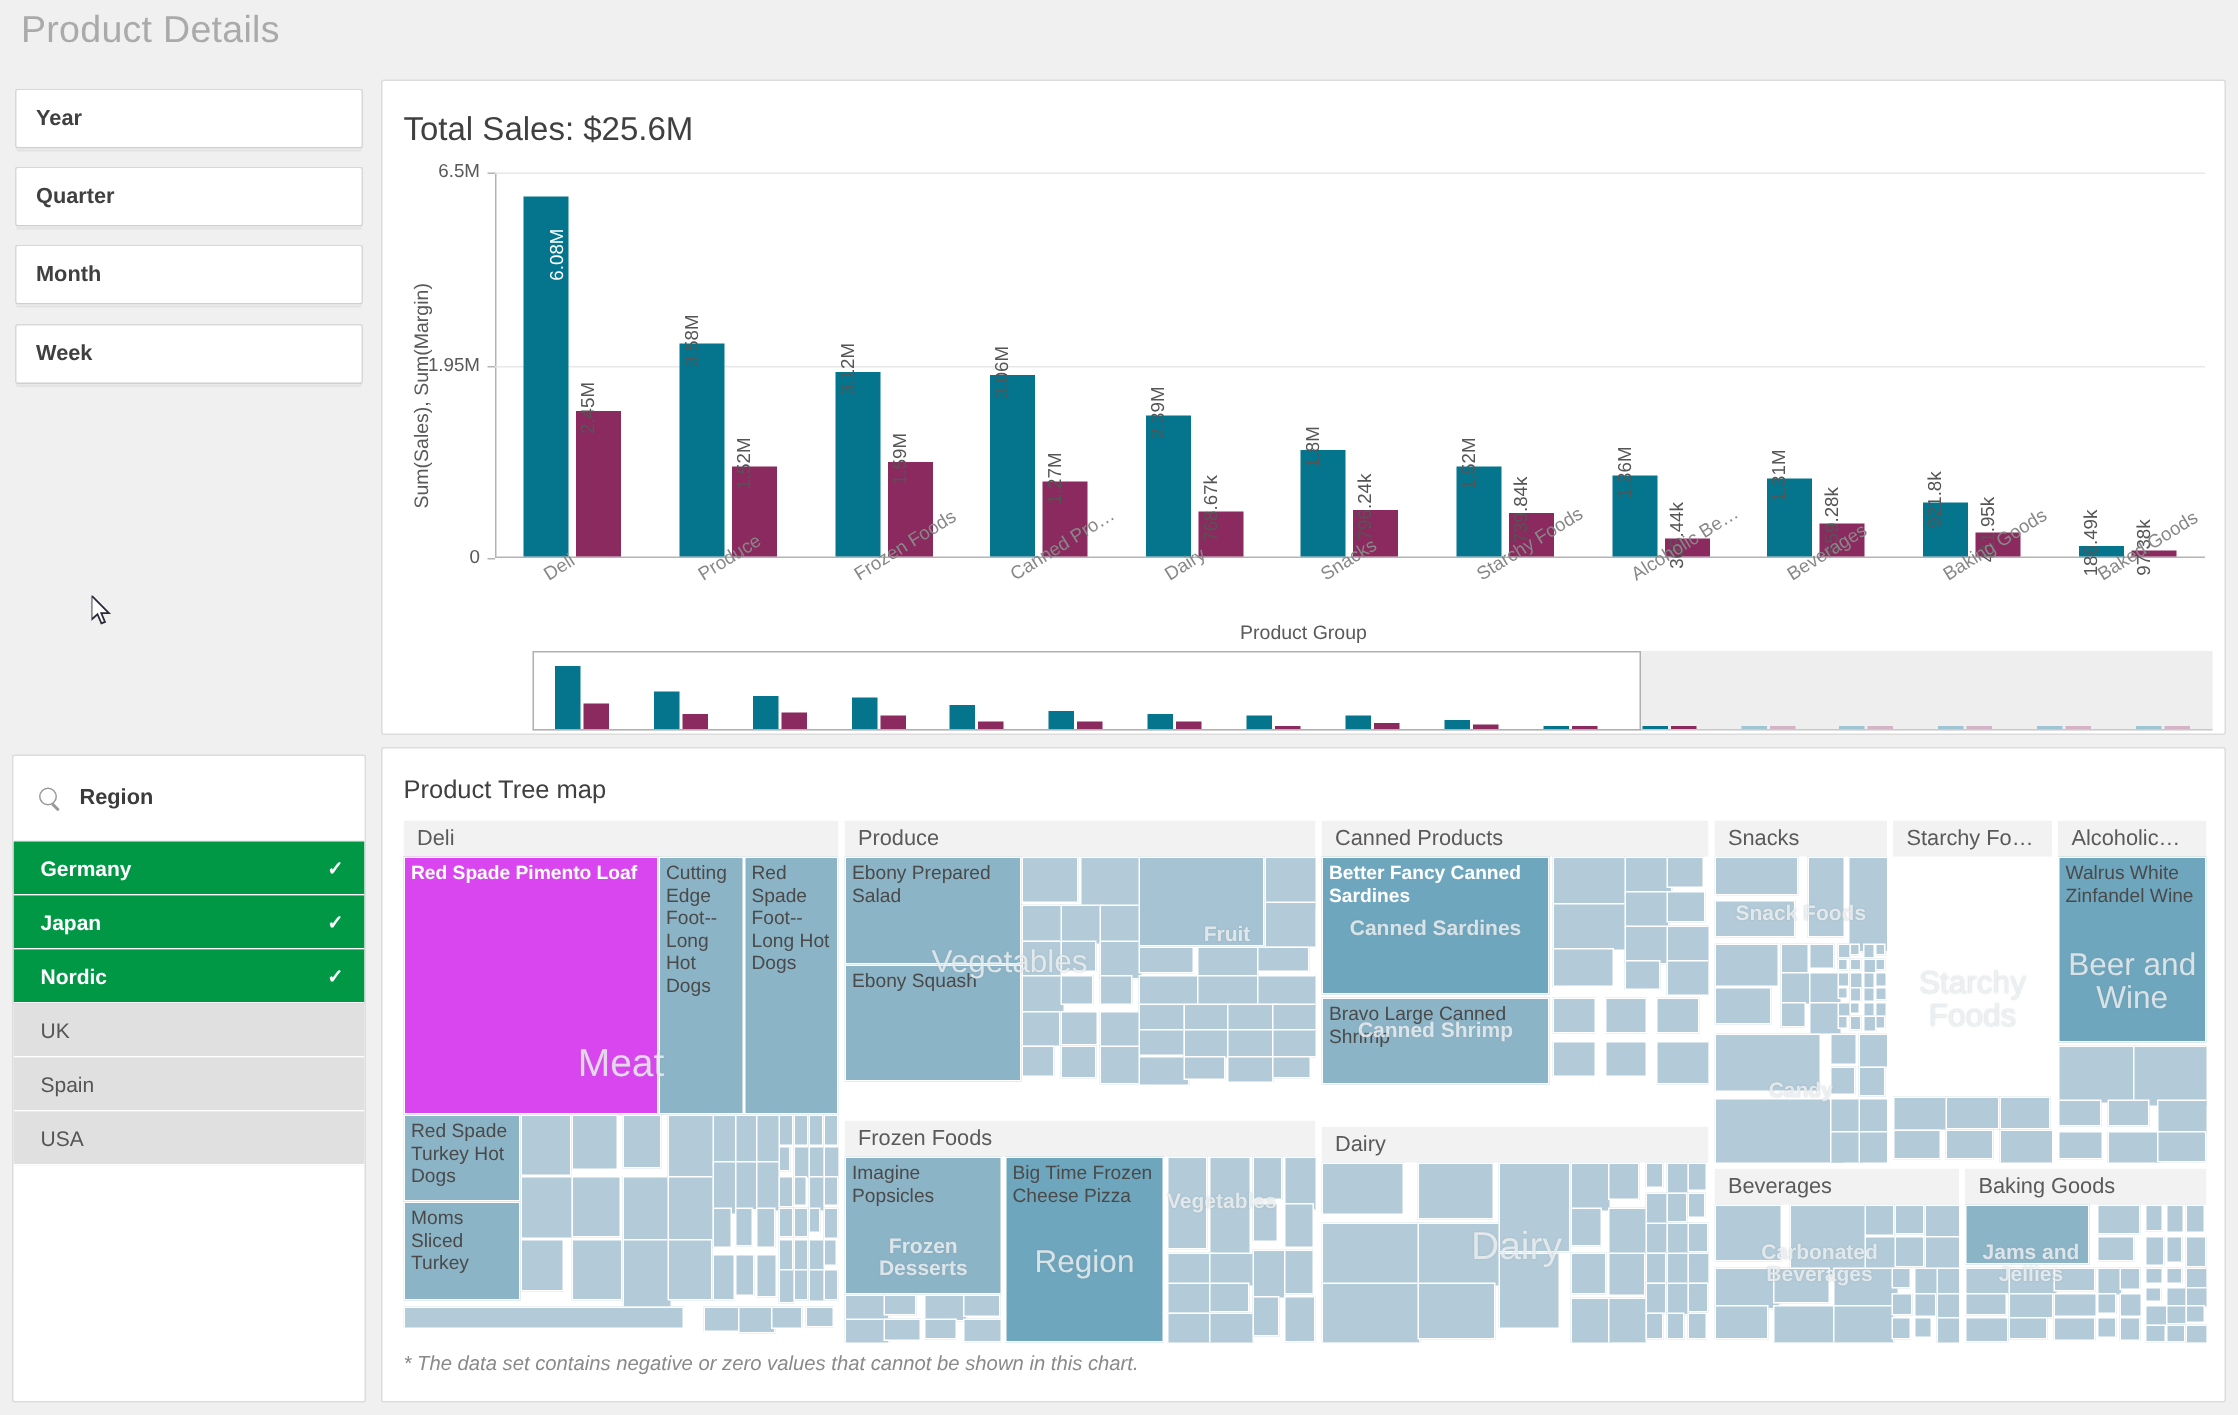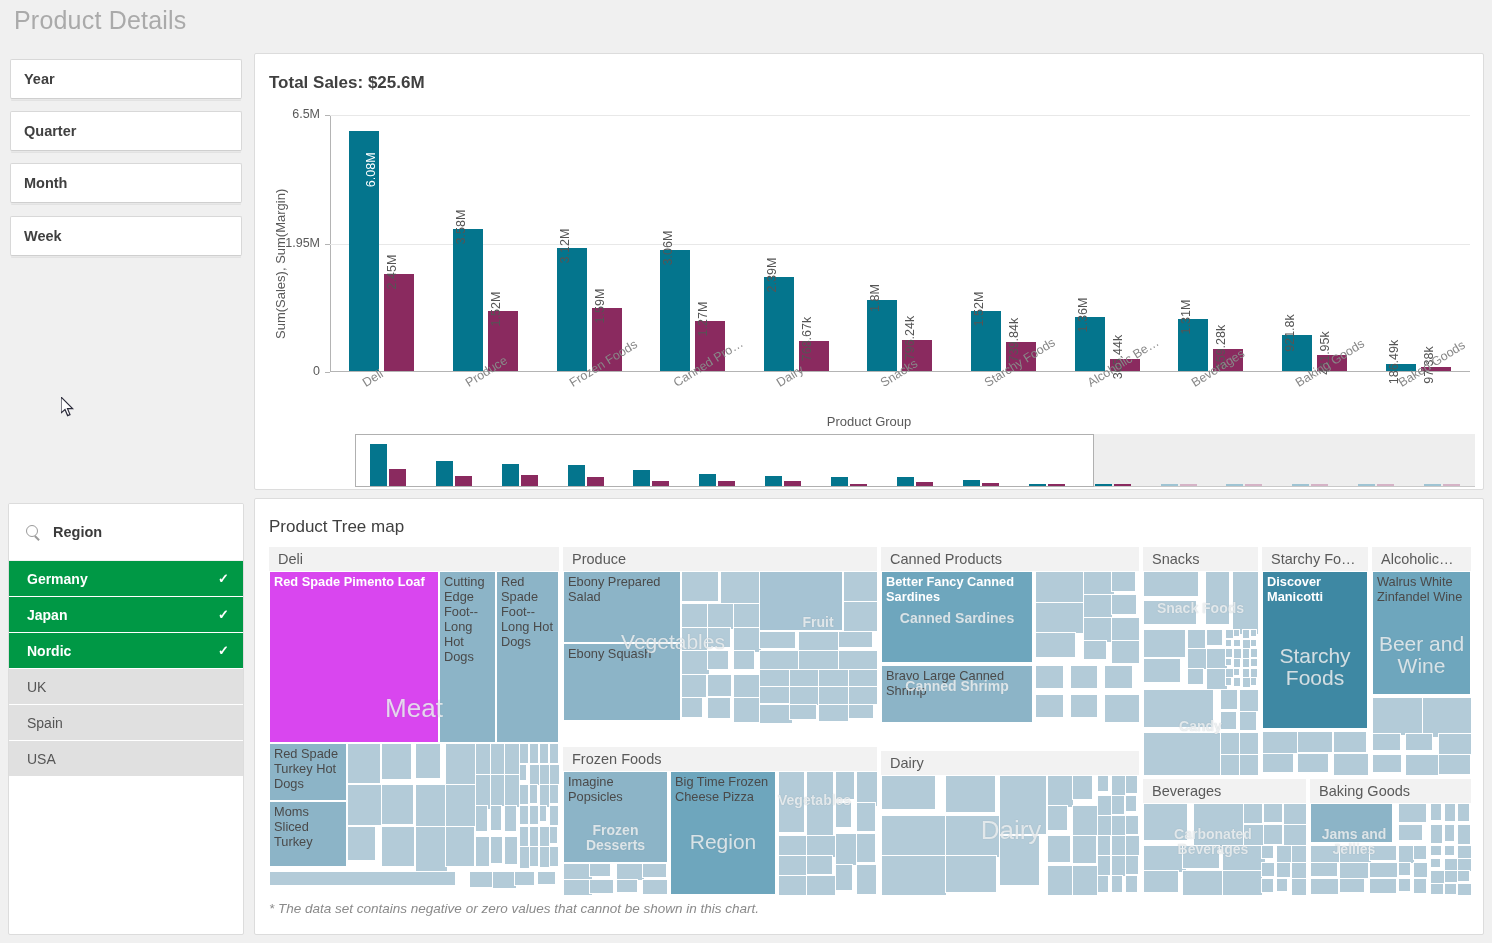--- a/index.html
+++ b/index.html
@@ -131,22 +131,22 @@
 
   
   #barchart-card {
     left: 254px; top: 53px;
     width: 1230px; height: 437px;
     padding: 0;
   }
   .chart-title {
     position: absolute;
     left: 14px; top: 19px;
-    font-size: 17px;
-    font-weight: bold;
+    font-size: 22px;
+    font-weight: normal;
     color: #404040;
   }
   .y-axis-title {
     position: absolute;
     left: 18px; top: 110px;
     width: 18px; height: 200px;
     writing-mode: vertical-rl;
     transform: rotate(180deg);
     font-size: 13px;
     color: #595959;
@@ -856,23 +856,20 @@
             <div class="tm-cell" style="left:96px;top:139.5px;width:17.924746442043894px;height:20.28326571073388px;background:#b3cbd8"></div>
             <div class="tm-cell" style="left:96px;top:161px;width:20.121943158436213px;height:22.769567258230452px;background:#b3cbd8"></div>
             <div class="tm-cell" style="left:96px;top:182.5px;width:20.798602323388202px;height:23.53526052383402px;background:#b3cbd8"></div>
             <div class="tm-watermark small" style="left:0px; top:30px; width:115px">Snack Foods</div>
             <div class="tm-watermark small" style="left:0px; top:148px; width:115px">Candy</div>
           </div>
         </div>
         <div class="tm-group" style="left:993px;top:0px;width:106px;height:228px">
           <div class="tm-header">Starchy Fo…</div>
           <div class="tm-body">
-            <div class="tm-cell" style="left:0px;top:0px;width:106px;height:158px;background:#3e88a3">
-              <div class="tm-cell-label light">Discover Manicotti</div>
-            </div>
             <div class="tm-cell" style="left:0px;top:160px;width:37.30333933470507px;height:23.226607510288062px;background:#b3cbd8"></div>
             <div class="tm-cell" style="left:0px;top:182px;width:31.805823759716507px;height:19.803626114540464px;background:#b3cbd8"></div>
             <div class="tm-cell" style="left:35.333333333333336px;top:160px;width:35.58012745770462px;height:22.153664266117968px;background:#b3cbd8"></div>
             <div class="tm-cell" style="left:35.333333333333336px;top:182px;width:31.41215577846365px;height:19.558512088477364px;background:#b3cbd8"></div>
             <div class="tm-cell" style="left:70.66666666666667px;top:160px;width:34.607567158207594px;height:21.54810785322359px;background:#b3cbd8"></div>
             <div class="tm-cell" style="left:70.66666666666667px;top:182px;width:38.02881015660722px;height:23.678315757887514px;background:#b3cbd8"></div>
             <div class="tm-watermark " style="left:0px; top:74px; width:106px">Starchy Foods</div>
           </div>
         </div>
         <div class="tm-group" style="left:1103px;top:0px;width:99px;height:228px">

